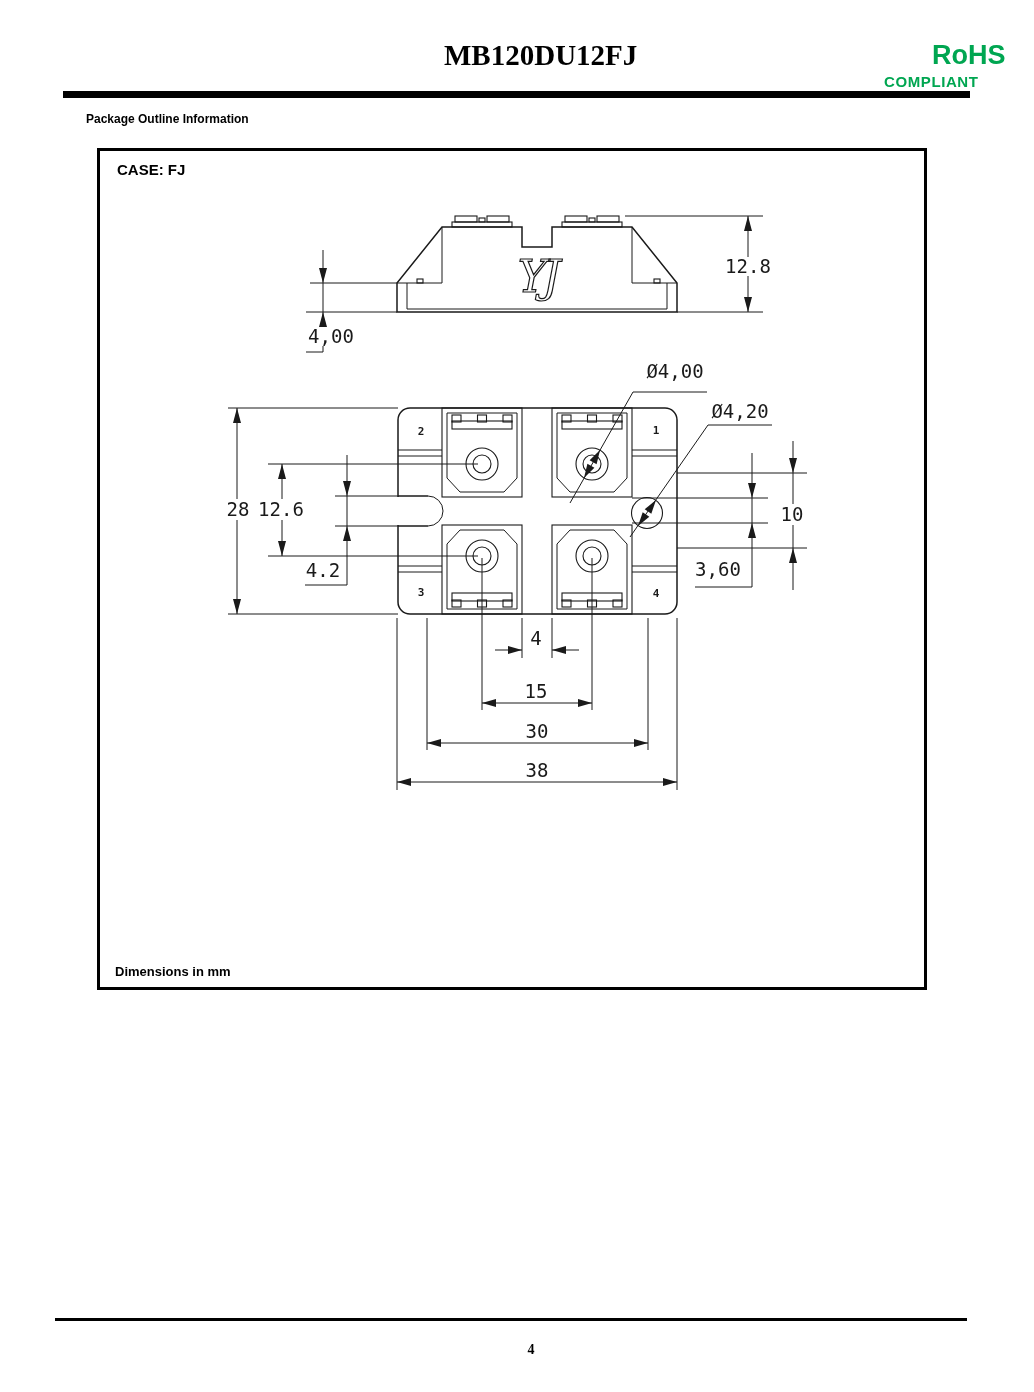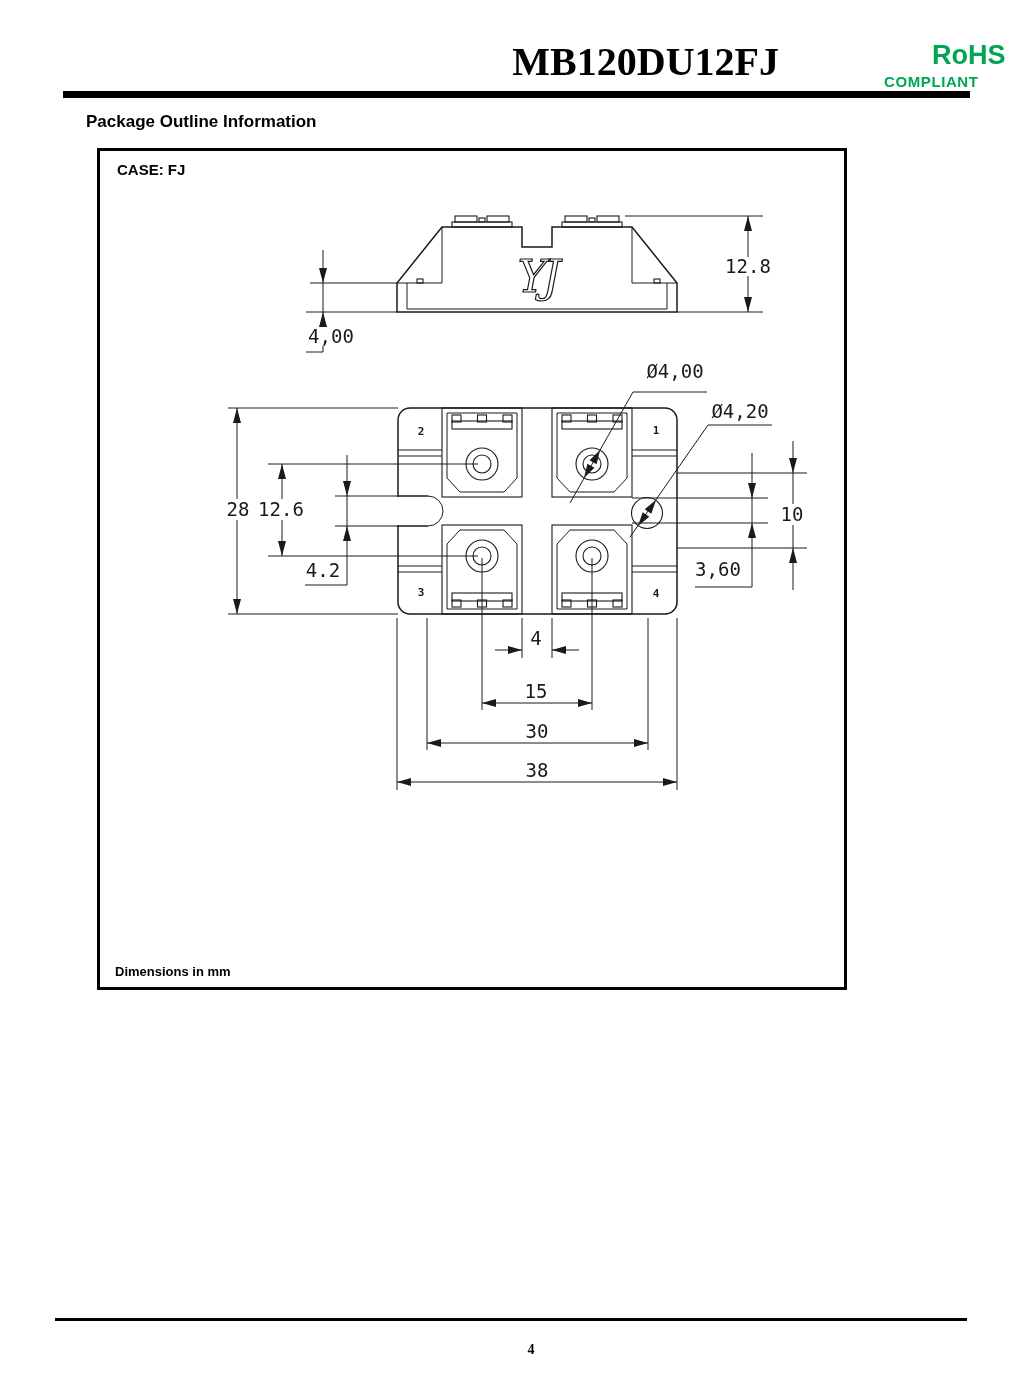--- a/index.html
+++ b/index.html
@@ -1,26 +1,26 @@
 <!DOCTYPE html>
 <html><head>
 <meta charset="utf-8">
 <style>
   html,body{margin:0;padding:0;background:#fff;}
   .page{position:relative;width:1034px;height:1392px;background:#ffffff;overflow:hidden;
         font-family:"Liberation Sans",sans-serif;color:#000;}
-  .doc-title{position:absolute;left:463px;top:40px;width:316px;text-align:right;
-             font-family:"Liberation Serif",serif;font-weight:bold;font-size:40px;line-height:1.1;
+  .doc-title{position:absolute;left:444px;top:40px;width:316px;text-align:left;
+             font-family:"Liberation Serif",serif;font-weight:bold;font-size:29px;line-height:1.1;
              letter-spacing:0px;color:#000;}
   .rohs{position:absolute;left:884px;top:42px;width:86px;text-align:center;}
   .rohs-main{font-size:27px;font-weight:bold;line-height:1.0;letter-spacing:0px;margin-left:48px;}
   .rohs-sub{font-size:15px;font-weight:bold;letter-spacing:0.6px;margin-top:4px;}
   .header-rule{position:absolute;left:63px;top:91px;width:907px;height:7px;background:#000;}
-  .section-heading{position:absolute;left:86px;top:112px;font-size:17px;font-weight:bold;}
-  .outline-box{position:absolute;left:97px;top:148px;width:750px;height:842px;
+  .section-heading{position:absolute;left:86px;top:112px;font-size:12px;font-weight:bold;}
+  .outline-box{position:absolute;left:97px;top:148px;width:830px;height:842px;
                border:3px solid #000;box-sizing:border-box;}
   .case-label{position:absolute;left:17px;top:10px;font-size:15px;font-weight:600;}
   .dims-note{position:absolute;left:15px;bottom:8px;font-size:13px;font-weight:600;}
   .outline-box svg{position:absolute;left:0;top:0;}
   .footer-rule{position:absolute;left:55px;top:1318px;width:912px;height:3px;background:#000;}
   .page-number{position:absolute;left:0;top:1342px;width:1062px;text-align:center;
                font-family:"Liberation Serif",serif;font-weight:bold;font-size:14px;}
   
   .ln{stroke:#1a1a1a;stroke-width:1;fill:none;}
   .ln2{stroke:#1a1a1a;stroke-width:1.5;fill:none;}

